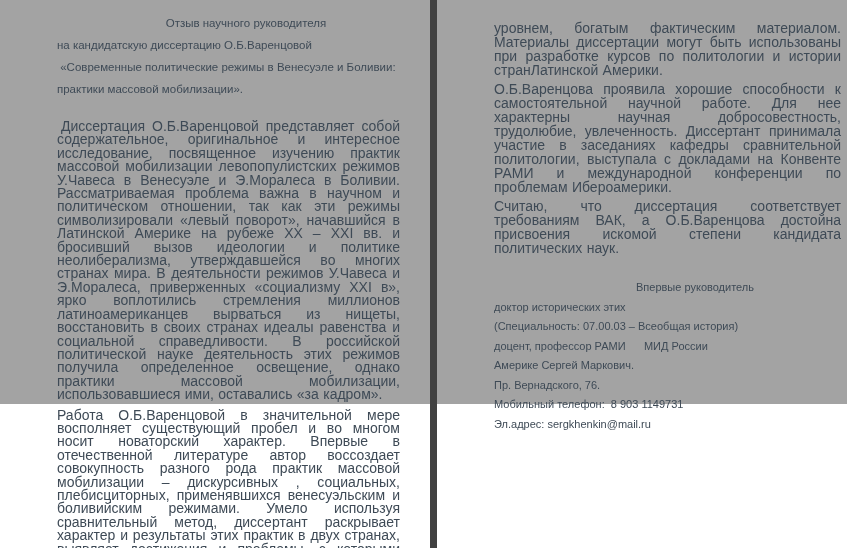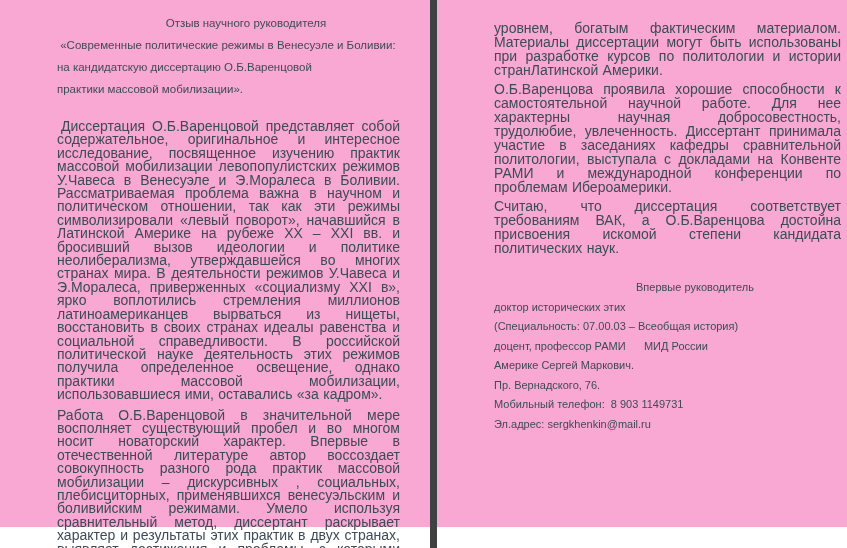--- a/index.html
+++ b/index.html
@@ -12,23 +12,23 @@
     width: 847px;
     height: 548px;
     overflow: hidden;
     background: #ffffff;
     font-family: "Liberation Sans", "DejaVu Sans", sans-serif;
     color: #3e4a56;
   }
   .page {
     position: absolute;
     top: 0;
-    height: 527px;
+    height: 404px;
     box-sizing: border-box;
-    background: #f9a8d4;
+    background: #a3a3a3;
   }
   #left-page {
     left: 0;
     width: 430px;
     padding: 12px 30px 0 57px;
   }
   #page-divider {
     position: absolute;
     left: 430px;
     top: 0;
@@ -87,22 +87,22 @@
   }
 </style>
 </head>
 <body>
 
 <div id="canvas">
 
   <div id="left-page" class="page">
     <div class="title-block">
       <p class="centered">Отзыв научного руководителя</p>
+      <p>на кандидатскую диссертацию О.Б.Варенцовой</p>
       <p> «Современные политические режимы в Венесуэле и Боливии:</p>
-      <p>на кандидатскую диссертацию О.Б.Варенцовой</p>
       <p>практики массовой мобилизации».</p>
     </div>
     <p class="body-par indent-sm">Диссертация О.Б.Варенцовой представляет собой содержательное, оригинальное и интересное исследование, посвященное изучению практик массовой мобилизации левопопулистских режимов У.Чавеса в Венесуэле и Э.Моралеса в Боливии. Рассматриваемая проблема важна в научном и политическом отношении, так как эти режимы символизировали «левый поворот», начавшийся в Латинской Америке на рубеже XX – XXI вв. и бросивший вызов идеологии и политике неолиберализма, утверждавшейся во многих странах мира. В деятельности режимов У.Чавеса и Э.Моралеса, приверженных «социализму XXI в», ярко воплотились стремления миллионов латиноамериканцев вырваться из нищеты, восстановить в своих странах идеалы равенства и социальной справедливости. В российской политической науке деятельность этих режимов получила определенное освещение, однако практики массовой мобилизации, использовавшиеся ими, оставались «за кадром».</p>
     <p class="body-par">Работа О.Б.Варенцовой в значительной мере восполняет существующий пробел и во многом носит новаторский характер. Впервые в отечественной литературе автор воссоздает совокупность разного рода практик массовой мобилизации – дискурсивных , социальных, плебисциторных, применявшихся венесуэльским и боливийским режимами. Умело используя сравнительный метод, диссертант раскрывает характер и результаты этих практик в двух странах, выявляет достижения и проблемы, с которыми столкнулись оба режима в попытках «завоевать массы». Новизна работы состоит также в сравнительном анализе трех волн популистских режимов в Латинской Америке, выявлении сходств и различий между современными режимами и их историческими предшественниками. Работа основана на широком круге разнообразных источников, многие из которых впервые вводятся в научный оборот, и обширном массиве литературы.</p>
 
   </div>
 
   <div id="page-divider"></div>
 
   <div id="right-page" class="page">

